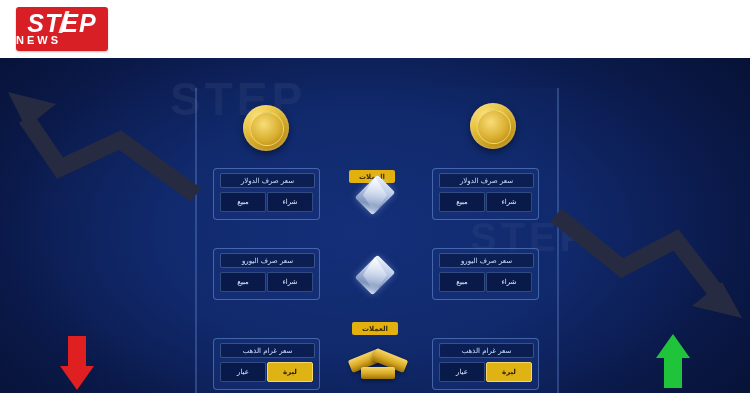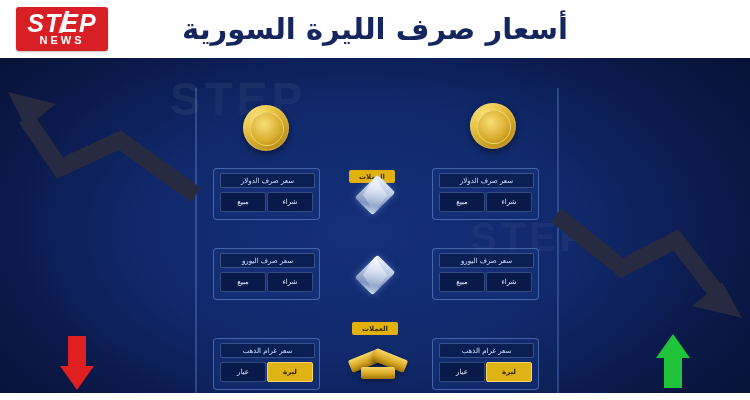--- a/index.html
+++ b/index.html
@@ -101,21 +101,20 @@
     font-style: italic;
     font-size: 25px;
     color: #ffffff;
     letter-spacing: 1px;
   }
   .logo-news {
     position: absolute;
     left: 0;
     top: 27px;
     width: 92px;
-    text-align: center;
     font-family: "Liberation Sans", sans-serif;
     font-weight: bold;
     font-size: 11px;
     color: #ffffff;
     letter-spacing: 3px;
   }
   .logo-slash {
     position: absolute;
     left: 46px;
     top: 4px;
@@ -435,21 +434,20 @@
       <polygon points="60,366 94,366 77,390" fill="#e02020"></polygon>
     </g>
 
     <g>
       <rect x="664" y="356" width="18" height="32" fill="#1fc43a"></rect>
       <polygon points="656,358 690,358 673,334" fill="#1fc43a"></polygon>
     </g>
   </svg>
 
   <div class="header-band"></div>
-  <div class="header-title">أسعار صرف الليرة السورية</div>
 
   <div class="logo">
     <div class="logo-slash"></div>
     <div class="logo-step">STEP</div>
     <div class="logo-news">NEWS</div>
   </div>
 
 
   <div class="footer-strip"></div>
 

